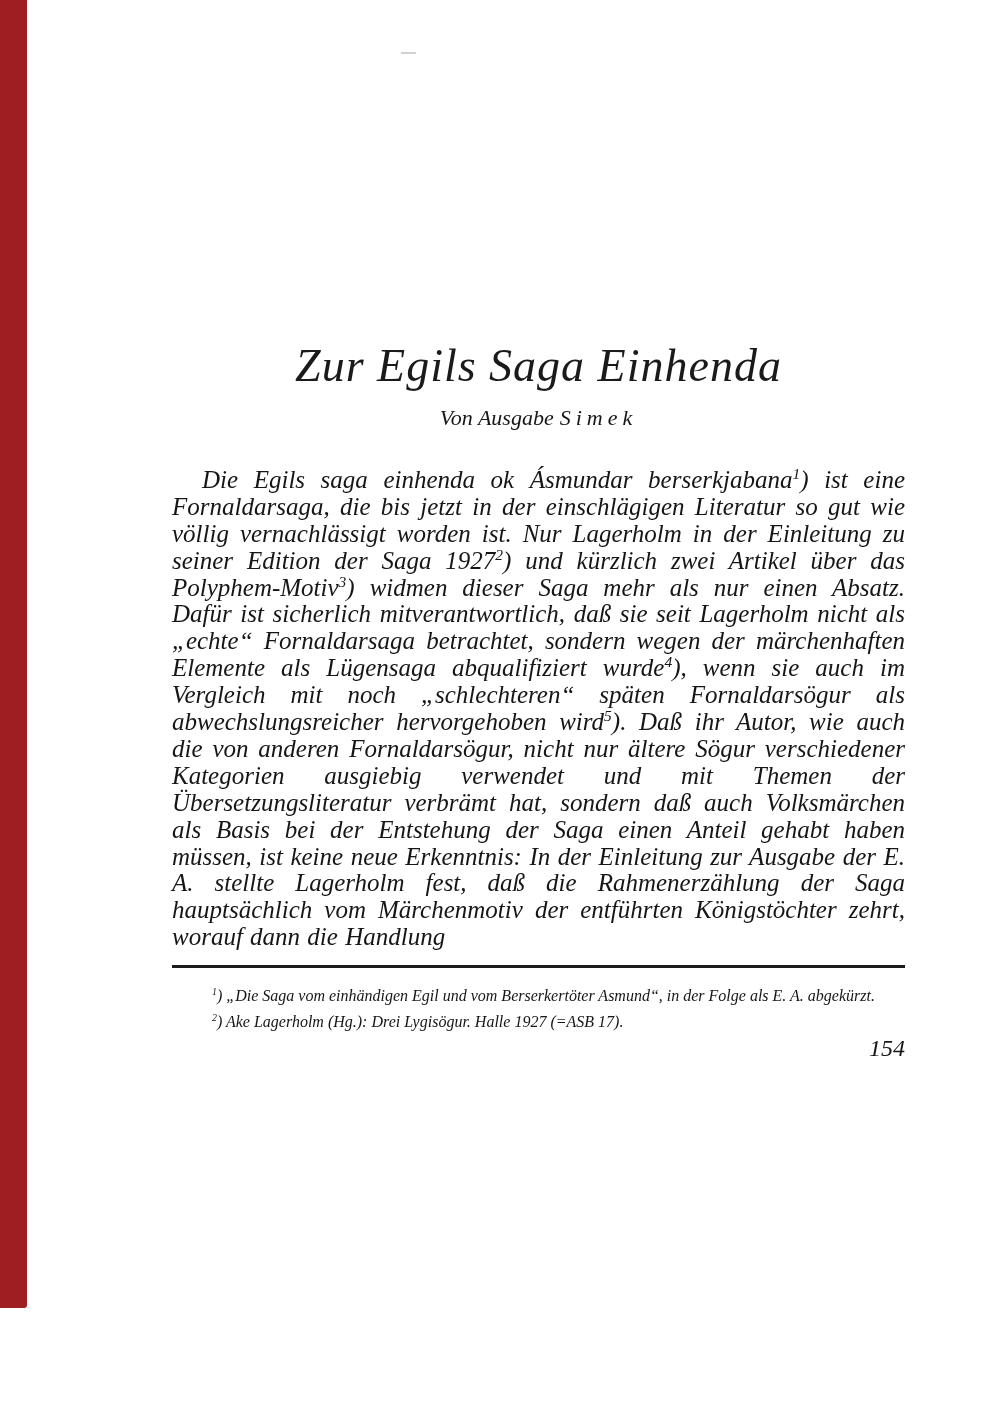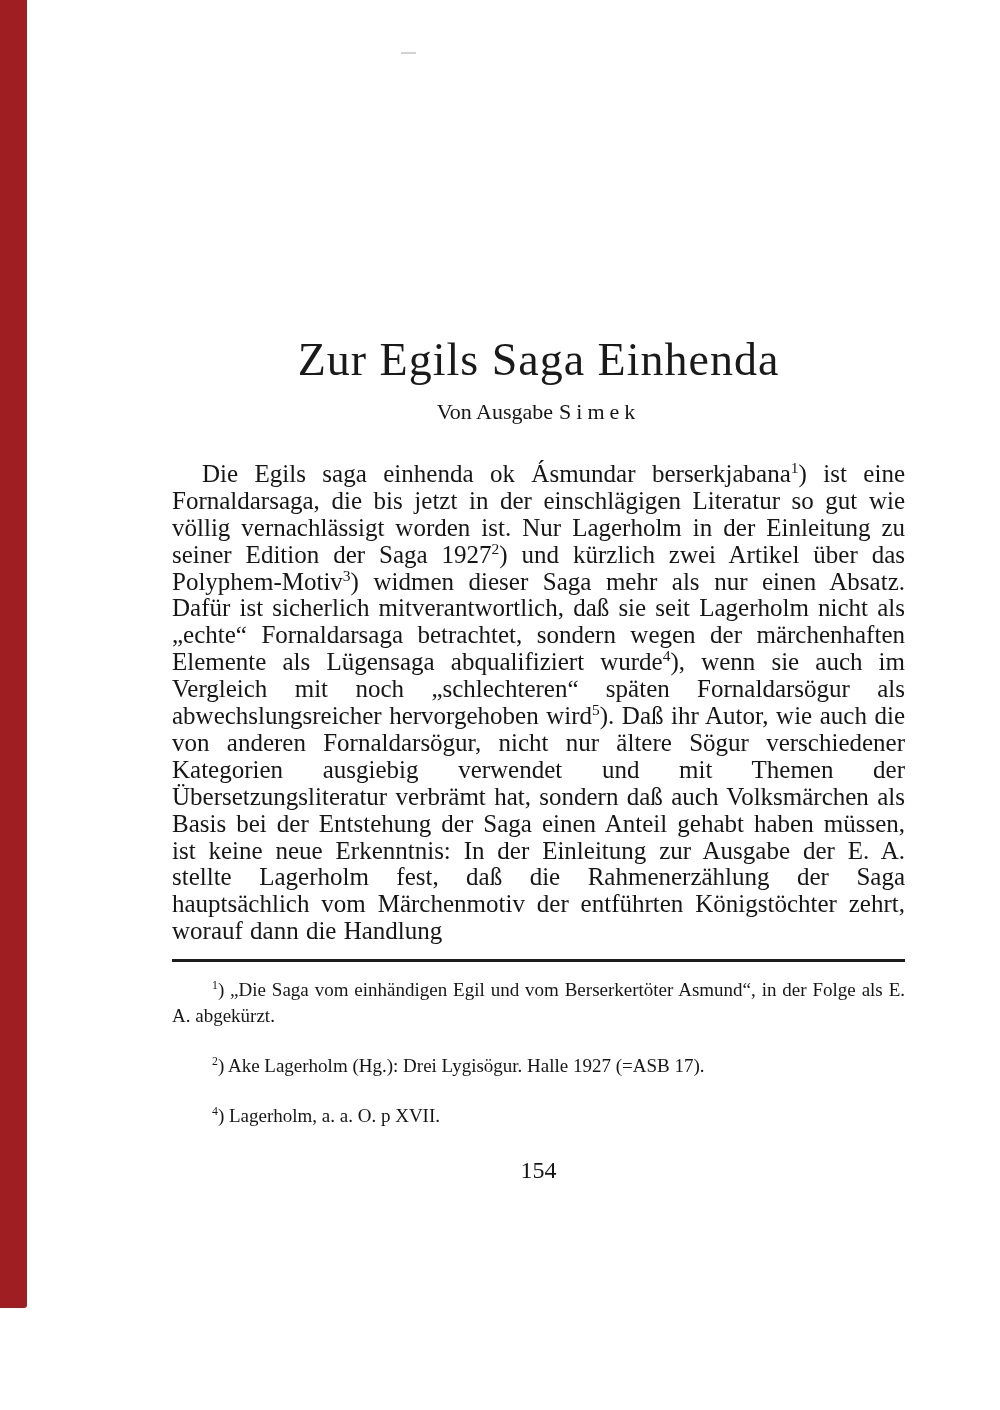--- a/index.html
+++ b/index.html
@@ -19,22 +19,23 @@
   }
   .scan-artifact {
     position: absolute;
     left: 401px; top: 52px;
     width: 15px; height: 2px;
     background: #c6c6c6;
     opacity: 0.8;
   }
   .content {
     position: absolute;
-    left: 172px; top: 8px;
+    left: 172px; top: 14px;
     width: 733px;
+    font-style: italic;
   }
   .title {
     margin: 326px 0 0 0;
     font-size: 46px;
     font-weight: normal;
     line-height: 1.15;
     text-align: center;
     letter-spacing: 1px;
     color: #1a1a1a;
   }
@@ -63,30 +64,29 @@
   .footnote-rule {
     height: 3px;
     background: #1c1c1c;
     border: 0;
     margin: 14px 0 0 0;
     width: 100%;
   }
   .footnotes { margin-top: 15px; }
   .footnote {
     margin: 0;
-    font-size: 19px;
+    font-size: 16px;
     line-height: 26px;
     text-align: justify;
     text-indent: 40px;
   }
-  .footnote + .footnote { margin-top: 24px; }
+  .footnote + .footnote { margin-top: 0; }
   .page-number {
-    margin-top: 28px;
     font-size: 24px;
-    text-align: center;
+    text-align: right;
   }
 </style>
 </head>
 <body>
 
 <div class="spine-bar" style="background: rgb(158, 30, 34);"></div>
 <div class="scan-artifact"></div>
 
 <div class="content">
   <h1 class="title">Zur Egils Saga Einhenda</h1>
@@ -99,18 +99,17 @@
 
   <div class="footnote-rule"></div>
 
   <div class="footnotes">
 
       <p class="footnote"><sup>1</sup>) „Die Saga vom einhändigen Egil und vom Berserkertöter Asmund“, in der Folge als E. A. abgekürzt.</p>
 
       <p class="footnote"><sup>2</sup>) Ake Lagerholm (Hg.): Drei Lygisögur. Halle 1927 (=ASB 17).</p>
 
 
-      <p class="footnote"><sup>4</sup>) Lagerholm, a. a. O. p XVII.</p>
 
     </div>
 
   <div class="page-number">154</div>
 </div>
 
 </body></html>

